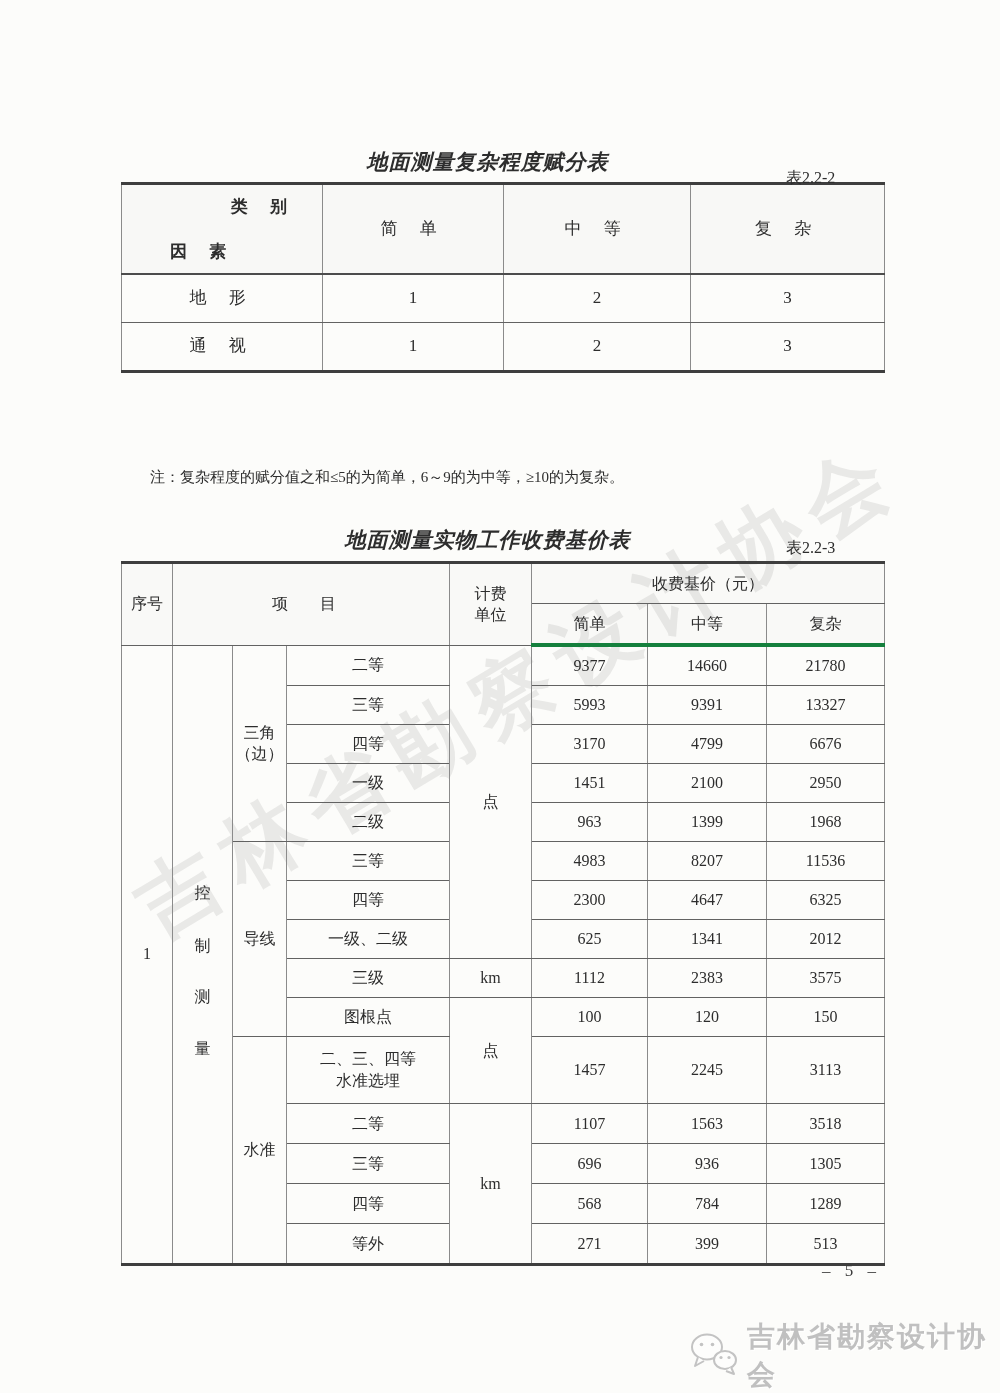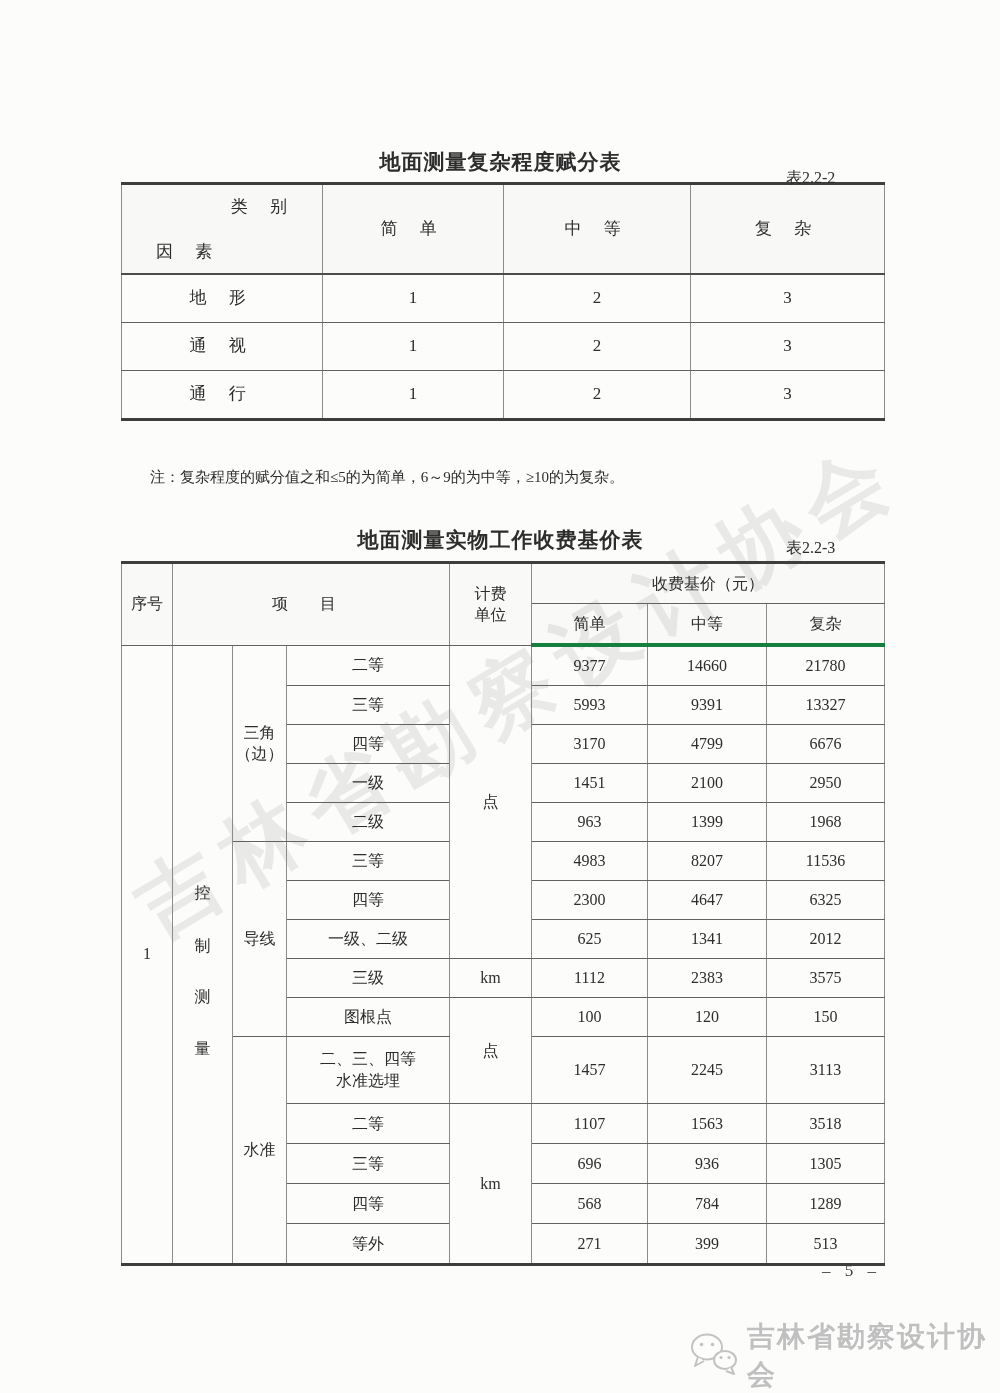--- a/index.html
+++ b/index.html
@@ -11,23 +11,23 @@
   
   .watermark{
     position:absolute;left:138px;top:862px;height:84px;
     transform:rotate(-31deg);transform-origin:0 50%;
     font-size:82px;letter-spacing:15px;white-space:nowrap;
     font-family:"DejaVu Serif",serif;font-weight:700;
     color:rgba(95,95,95,0.12);pointer-events:none;z-index:0;
   }
   
   .tbl-title{
-    position:absolute;left:119px;width:763px;text-align:center;
+    position:absolute;left:106px;width:763px;text-align:center;
     font-family:"Liberation Sans","DejaVu Sans",sans-serif;
-    font-weight:bold;font-size:21px;letter-spacing:1px;z-index:2;
+    font-weight:bold;font-size:21px;letter-spacing:1px;z-index:2;font-style:italic;
   }
   .t1-title{top:148px;}
   .t2-title{top:526px;}
   .tbl-tag{position:absolute;left:786px;font-size:16px;z-index:2;}
   .t1-tag{top:168px;}
   .t2-tag{top:538px;}
   
   table{
     border-collapse:collapse;table-layout:fixed;position:absolute;z-index:1;
     background:transparent;
@@ -40,23 +40,24 @@
   
   .t1{left:121px;top:182px;width:763px;border-top:3px solid #3e3e3e;border-bottom:3px solid #3e3e3e;}
   .t1 .hrow td{height:88px;border-bottom:2px solid #4c4c4c;background:rgba(0,0,0,0.015);font-size:17px;letter-spacing:9px;}
   .t1 .brow td{height:47px;font-size:17px;}
   .t1 .lbl{letter-spacing:9px;}
   .diag{
     position:relative;
     background-image:linear-gradient(to bottom right,
       transparent calc(50% - 1px), #6e6e6e calc(50% - 1px),
       #6e6e6e calc(50% + 1px), transparent calc(50% + 1px));
+    font-weight:bold;
   }
   .diag .ctop{position:absolute;top:11px;right:26px;letter-spacing:9px;}
-  .diag .cbot{position:absolute;bottom:9px;left:34px;letter-spacing:9px;}
+  .diag .cbot{position:absolute;bottom:9px;left:48px;letter-spacing:9px;}
   .note{position:absolute;left:150px;top:468px;font-size:15px;z-index:2;}
   
   .t2{left:121px;top:561px;width:763px;border-top:3px solid #3e3e3e;border-bottom:3px solid #3e3e3e;}
   .t2 .h1 td,.t2 .h2 td{height:39px;background:rgba(0,0,0,0.012);}
   .t2 .h2 td{border-bottom:4px solid #15803d;}
   .t2 .r38 td{height:38px;}
   .t2 .r66 td{height:66px;}
   .t2 .r39 td{height:39px;}
   .pre{white-space:pre-line;}
   .item-h{letter-spacing:14px;margin-top:32px;}
@@ -101,26 +102,20 @@
       <td>复 杂</td>
     </tr>
     <tr class="brow">
       <td class="lbl">地 形</td>
       <td>1</td>
       <td>2</td>
       <td>3</td>
     </tr>
     <tr class="brow">
       <td class="lbl">通 视</td>
-      <td>1</td>
-      <td>2</td>
-      <td>3</td>
-    </tr>
-    <tr class="brow">
-      <td class="lbl">通 行</td>
       <td>1</td>
       <td>2</td>
       <td>3</td>
     </tr>
   </tbody>
     </table>
 
   <div class="note">注：复杂程度的赋分值之和≤5的为简单，6～9的为中等，≥10的为复杂。</div>
 
   <div class="tbl-title t2-title">地面测量实物工作收费基价表</div>

